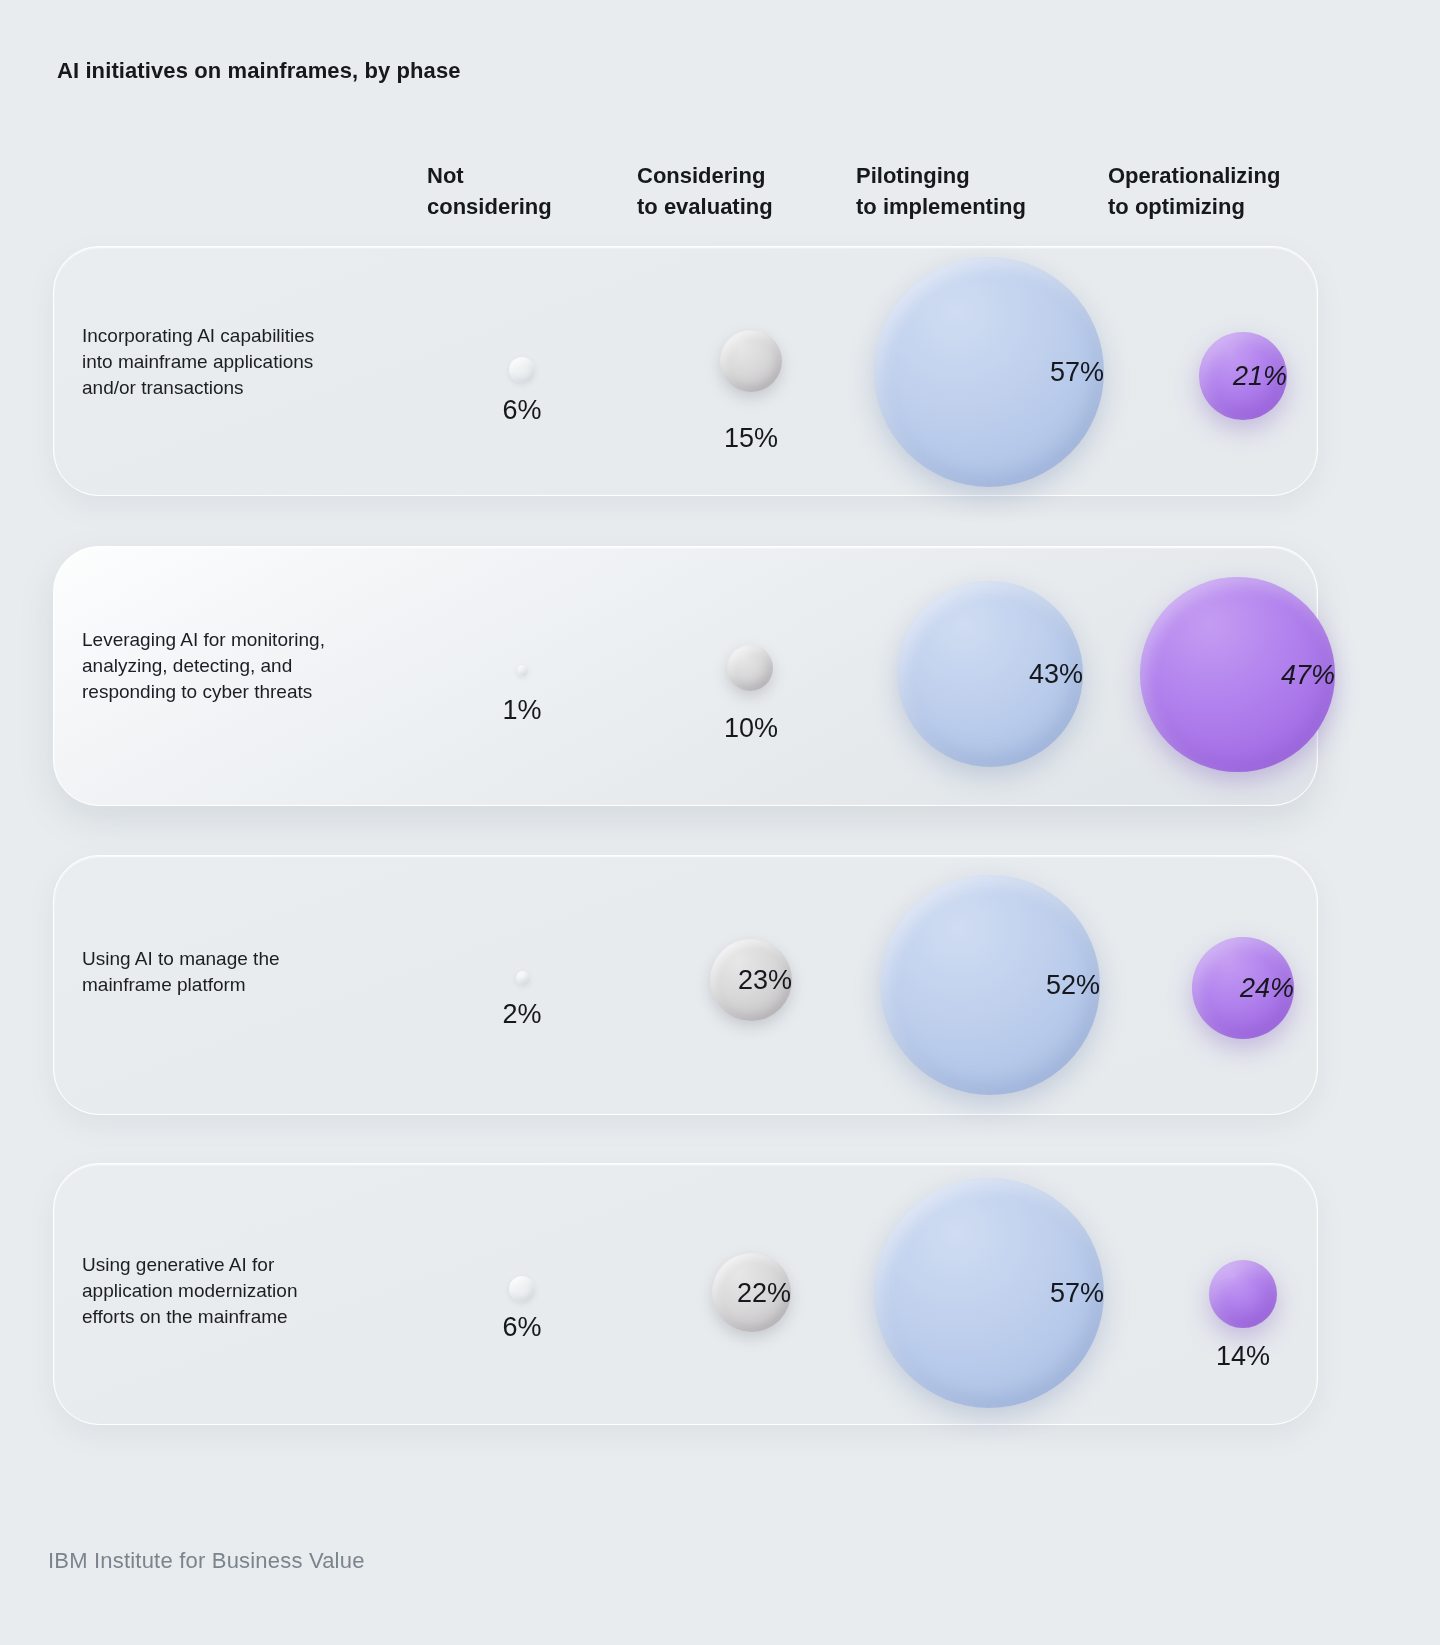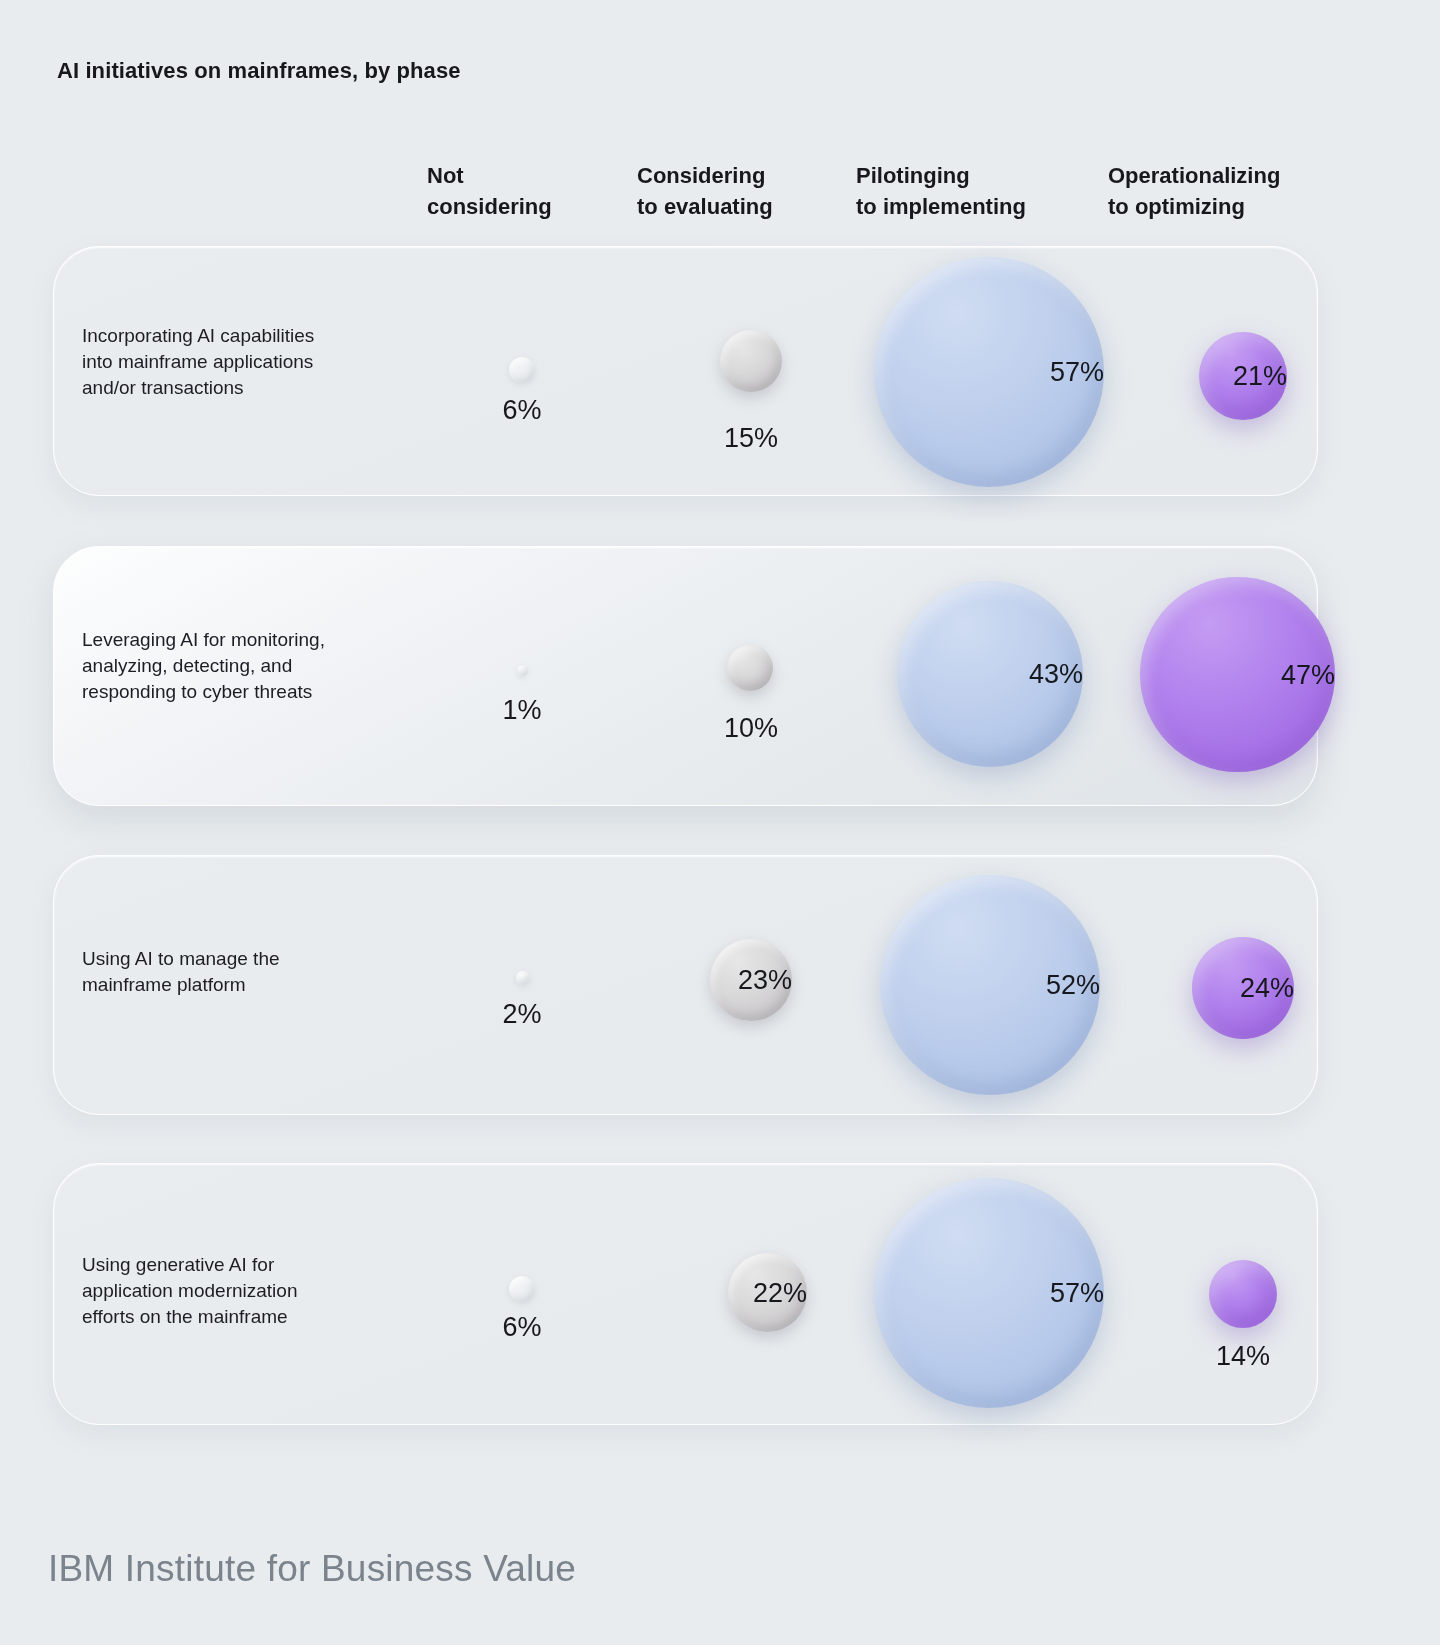--- a/index.html
+++ b/index.html
@@ -98,20 +98,21 @@
     background:radial-gradient(circle at 36% 28%, #f2f4f5 0%, #eceff1 45%, #e3e7ea 80%, #dde1e5 100%);
     box-shadow:0 2px 5px rgba(150,158,168,0.22), inset -2px -3px 6px rgba(170,178,188,0.30), inset 2px 3px 6px rgba(255,255,255,0.95);
   }
   .bubble.blue{
     background:radial-gradient(circle at 36% 24%, #cfdcf2 0%, #c2d2ee 35%, #b4c7e9 70%, #a9bee4 100%);
     box-shadow:0 10px 26px rgba(120,140,180,0.32), inset -6px -9px 20px rgba(130,152,196,0.40), inset 5px 7px 16px rgba(255,255,255,0.55);
   }
   .bubble.purple{
     background:radial-gradient(circle at 36% 24%, #c49cf2 0%, #b384ee 38%, #a570e6 72%, #9a62e0 100%);
     box-shadow:0 10px 24px rgba(130,90,190,0.34), inset -6px -9px 18px rgba(140,90,200,0.38), inset 5px 7px 15px rgba(255,255,255,0.38);
+    font-style:italic;
   }
 
   .bubble-value{
     position:absolute;
     font-size:27px;
     color:#16181d;
     white-space:nowrap;
     text-align:right;
   }
   .bubble-value.inside{
@@ -122,21 +123,21 @@
   .bubble-value.below{
     left:50%;
     transform:translateX(-50%);
   }
 
   
   .footer{
     position:absolute;
     left:48px;
     top:1548px;
-    font-size:37px;
+    font-size:22px;
     font-weight:400;
     color:#7b848d;
     letter-spacing:0.2px;
   }
 </style>
 </head>
 <body>
 
 <div class="chart-title">AI initiatives on mainframes, by phase</div>
 
@@ -240,21 +241,21 @@
   <div class="row-card plain" style="top:1163px;height:262px;">
     <div class="row-label" style="top:88px;">Using generative AI for
 application modernization
 efforts on the mainframe</div>
 
     <div class="bubble-cell" style="left:432px;width:130px;">
       <div class="bubble greyfaint" style="left:23px;top:112px;width:26px;height:26px;"></div>
       <div class="bubble-value below" style="left:36px;top:148px;">6%</div>
     </div>
 
-    <div class="bubble-cell" style="left:656px;width:150px;">
+    <div class="bubble-cell" style="left:640px;width:150px;">
       <div class="bubble grey" style="left:18px;top:89px;width:79px;height:79px;">
         <div class="bubble-value inside">22%</div>
       </div>
     </div>
 
     <div class="bubble-cell" style="left:810px;width:260px;">
       <div class="bubble blue" style="left:10px;top:14px;width:230px;height:230px;">
         <div class="bubble-value inside">57%</div>
       </div>
     </div>

